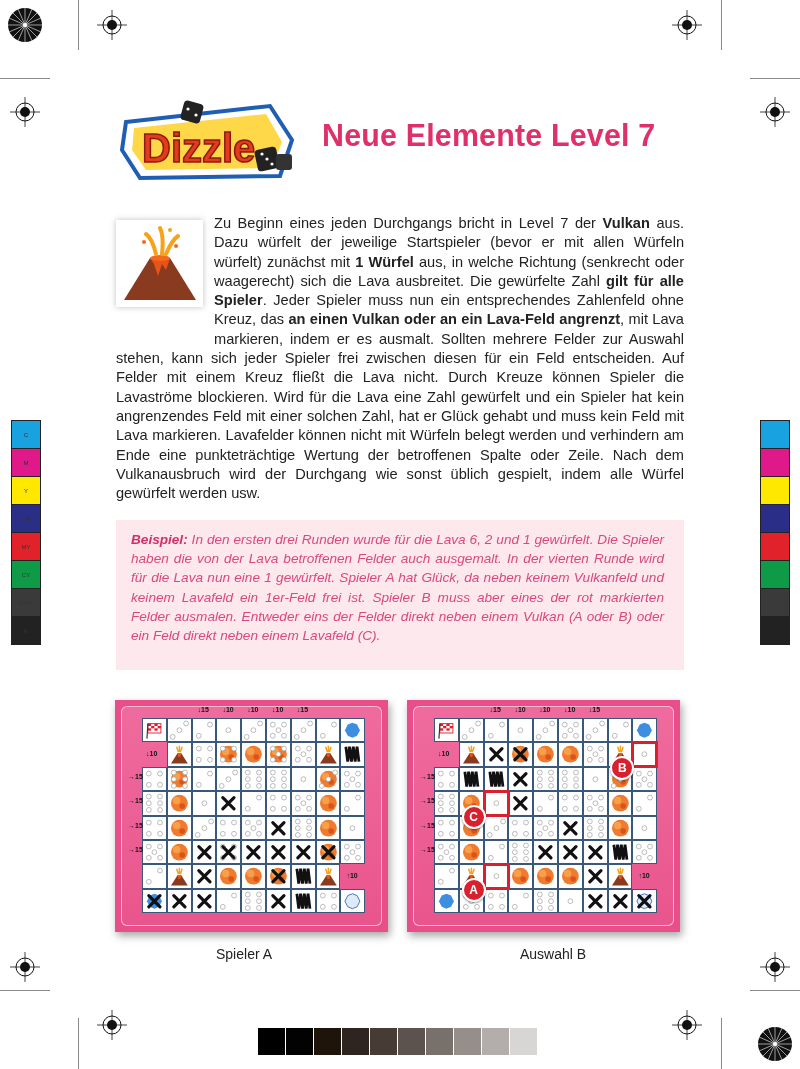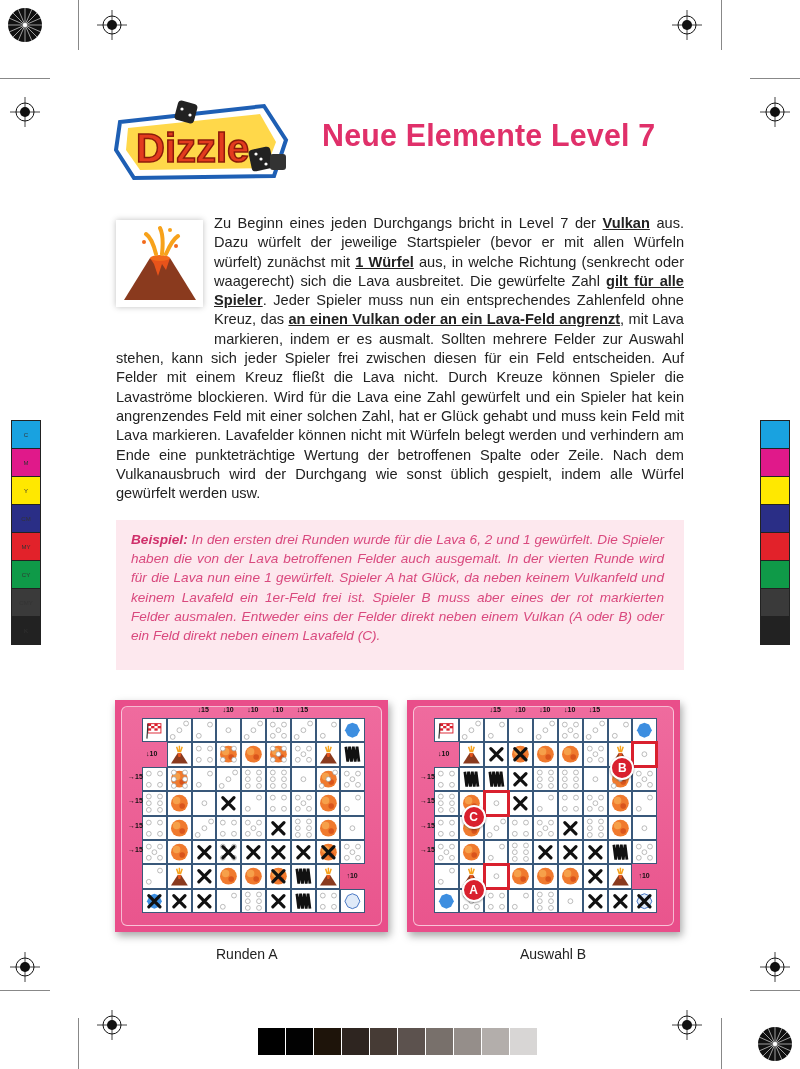--- a/index.html
+++ b/index.html
@@ -11,27 +11,27 @@
   .reg svg{width:30px;height:30px;display:block;}
   .star{position:absolute;width:36px;height:36px;}
   .star svg{width:36px;height:36px;display:block;}
   
   .cbar{position:absolute;width:28px;border:1px solid #222;}
   .cbar .sw{height:27px;border-bottom:1px solid #222;display:flex;align-items:center;justify-content:center;font-size:6px;color:#333;font-family:"Liberation Sans",sans-serif;}
   .cbar .sw:last-child{border-bottom:none;}
   .gray{position:absolute;left:258px;top:1028px;display:flex;gap:1px;}
   .gray .g{width:27px;height:27px;}
   
-  .logo{position:absolute;left:114px;top:100px;width:178px;height:82px;}
+  .logo{position:absolute;left:120px;top:100px;width:178px;height:82px;}
   .title{position:absolute;left:322px;top:118px;font-family:"Liberation Sans",sans-serif;font-weight:bold;font-size:31px;color:#e0306a;letter-spacing:0.2px;transform:scaleX(0.98);transform-origin:left;}
   
   .volcano-img{position:absolute;left:116px;top:220px;width:87px;height:87px;background:#fff;box-shadow:0 0 6px rgba(0,0,0,0.25);}
   .para{position:absolute;left:116px;top:214px;width:568px;font-family:"Liberation Sans",sans-serif;font-size:14.6px;line-height:19.3px;text-align:justify;color:#222;}
   .para .float{float:left;width:98px;height:116px;}
-  .para b{font-weight:bold;text-decoration:underline;}
+  .para b{font-weight:bold;}
   .example{position:absolute;left:116px;top:520px;width:568px;height:150px;background:#fde8ee;}
   .example p{margin:0;padding:10px 20px 0 15px;font-family:"Liberation Sans",sans-serif;font-style:italic;font-size:13.6px;line-height:19.2px;color:#d9497e;text-align:justify;}
   .example b{font-weight:bold;color:#cf2f6a;}
   
   .board{position:absolute;width:273px;height:232px;background:#e94e8a;box-shadow:2px 4px 8px rgba(0,0,0,0.35);}
   .board .inner{position:absolute;left:6px;top:6px;right:6px;bottom:6px;border:1px solid rgba(255,255,255,0.6);border-radius:6px;background:linear-gradient(180deg,#ef6b9e,#e9558d);}
   .grid{position:absolute;left:27px;top:18px;display:grid;grid-template-columns:repeat(9,24.8px);grid-template-rows:repeat(8,24.4px);}
   .cell{box-sizing:border-box;border:0.5px solid #39587a;background:#fff;position:relative;overflow:hidden;}
   .cell.empty{background:transparent;border:none;}
   .cell svg{position:absolute;left:0;top:0;width:100%;height:100%;}
@@ -1253,14 +1253,14 @@
     <div class="hint" style="left: 13px; top: 146px; line-height: 7px; text-align: center;">→15</div>
     <div class="hint" style="left: 231.4px; top: 172.4px;">↑10</div>
     <div class="redbox" style="left: 224.4px; top: 41.4px; width: 27px; height: 27px;"></div>
     <div class="badge" style="left: 203.4px; top: 56.4px;">B</div>
     <div class="redbox" style="left: 75.6px; top: 90.2px; width: 27px; height: 27px;"></div>
     <div class="badge" style="left: 54.6px; top: 105.2px;">C</div>
     <div class="redbox" style="left: 75.6px; top: 163.4px; width: 27px; height: 27px;"></div>
     <div class="badge" style="left: 54.6px; top: 178.4px;">A</div>
   </div>
 
-<div class="caption" style="left:216px;top:946px">Runden A</div>
+<div class="caption" style="left:216px;top:946px">Spieler A</div>
 <div class="caption" style="left:520px;top:946px">Auswahl B</div>
 
 </body></html>

